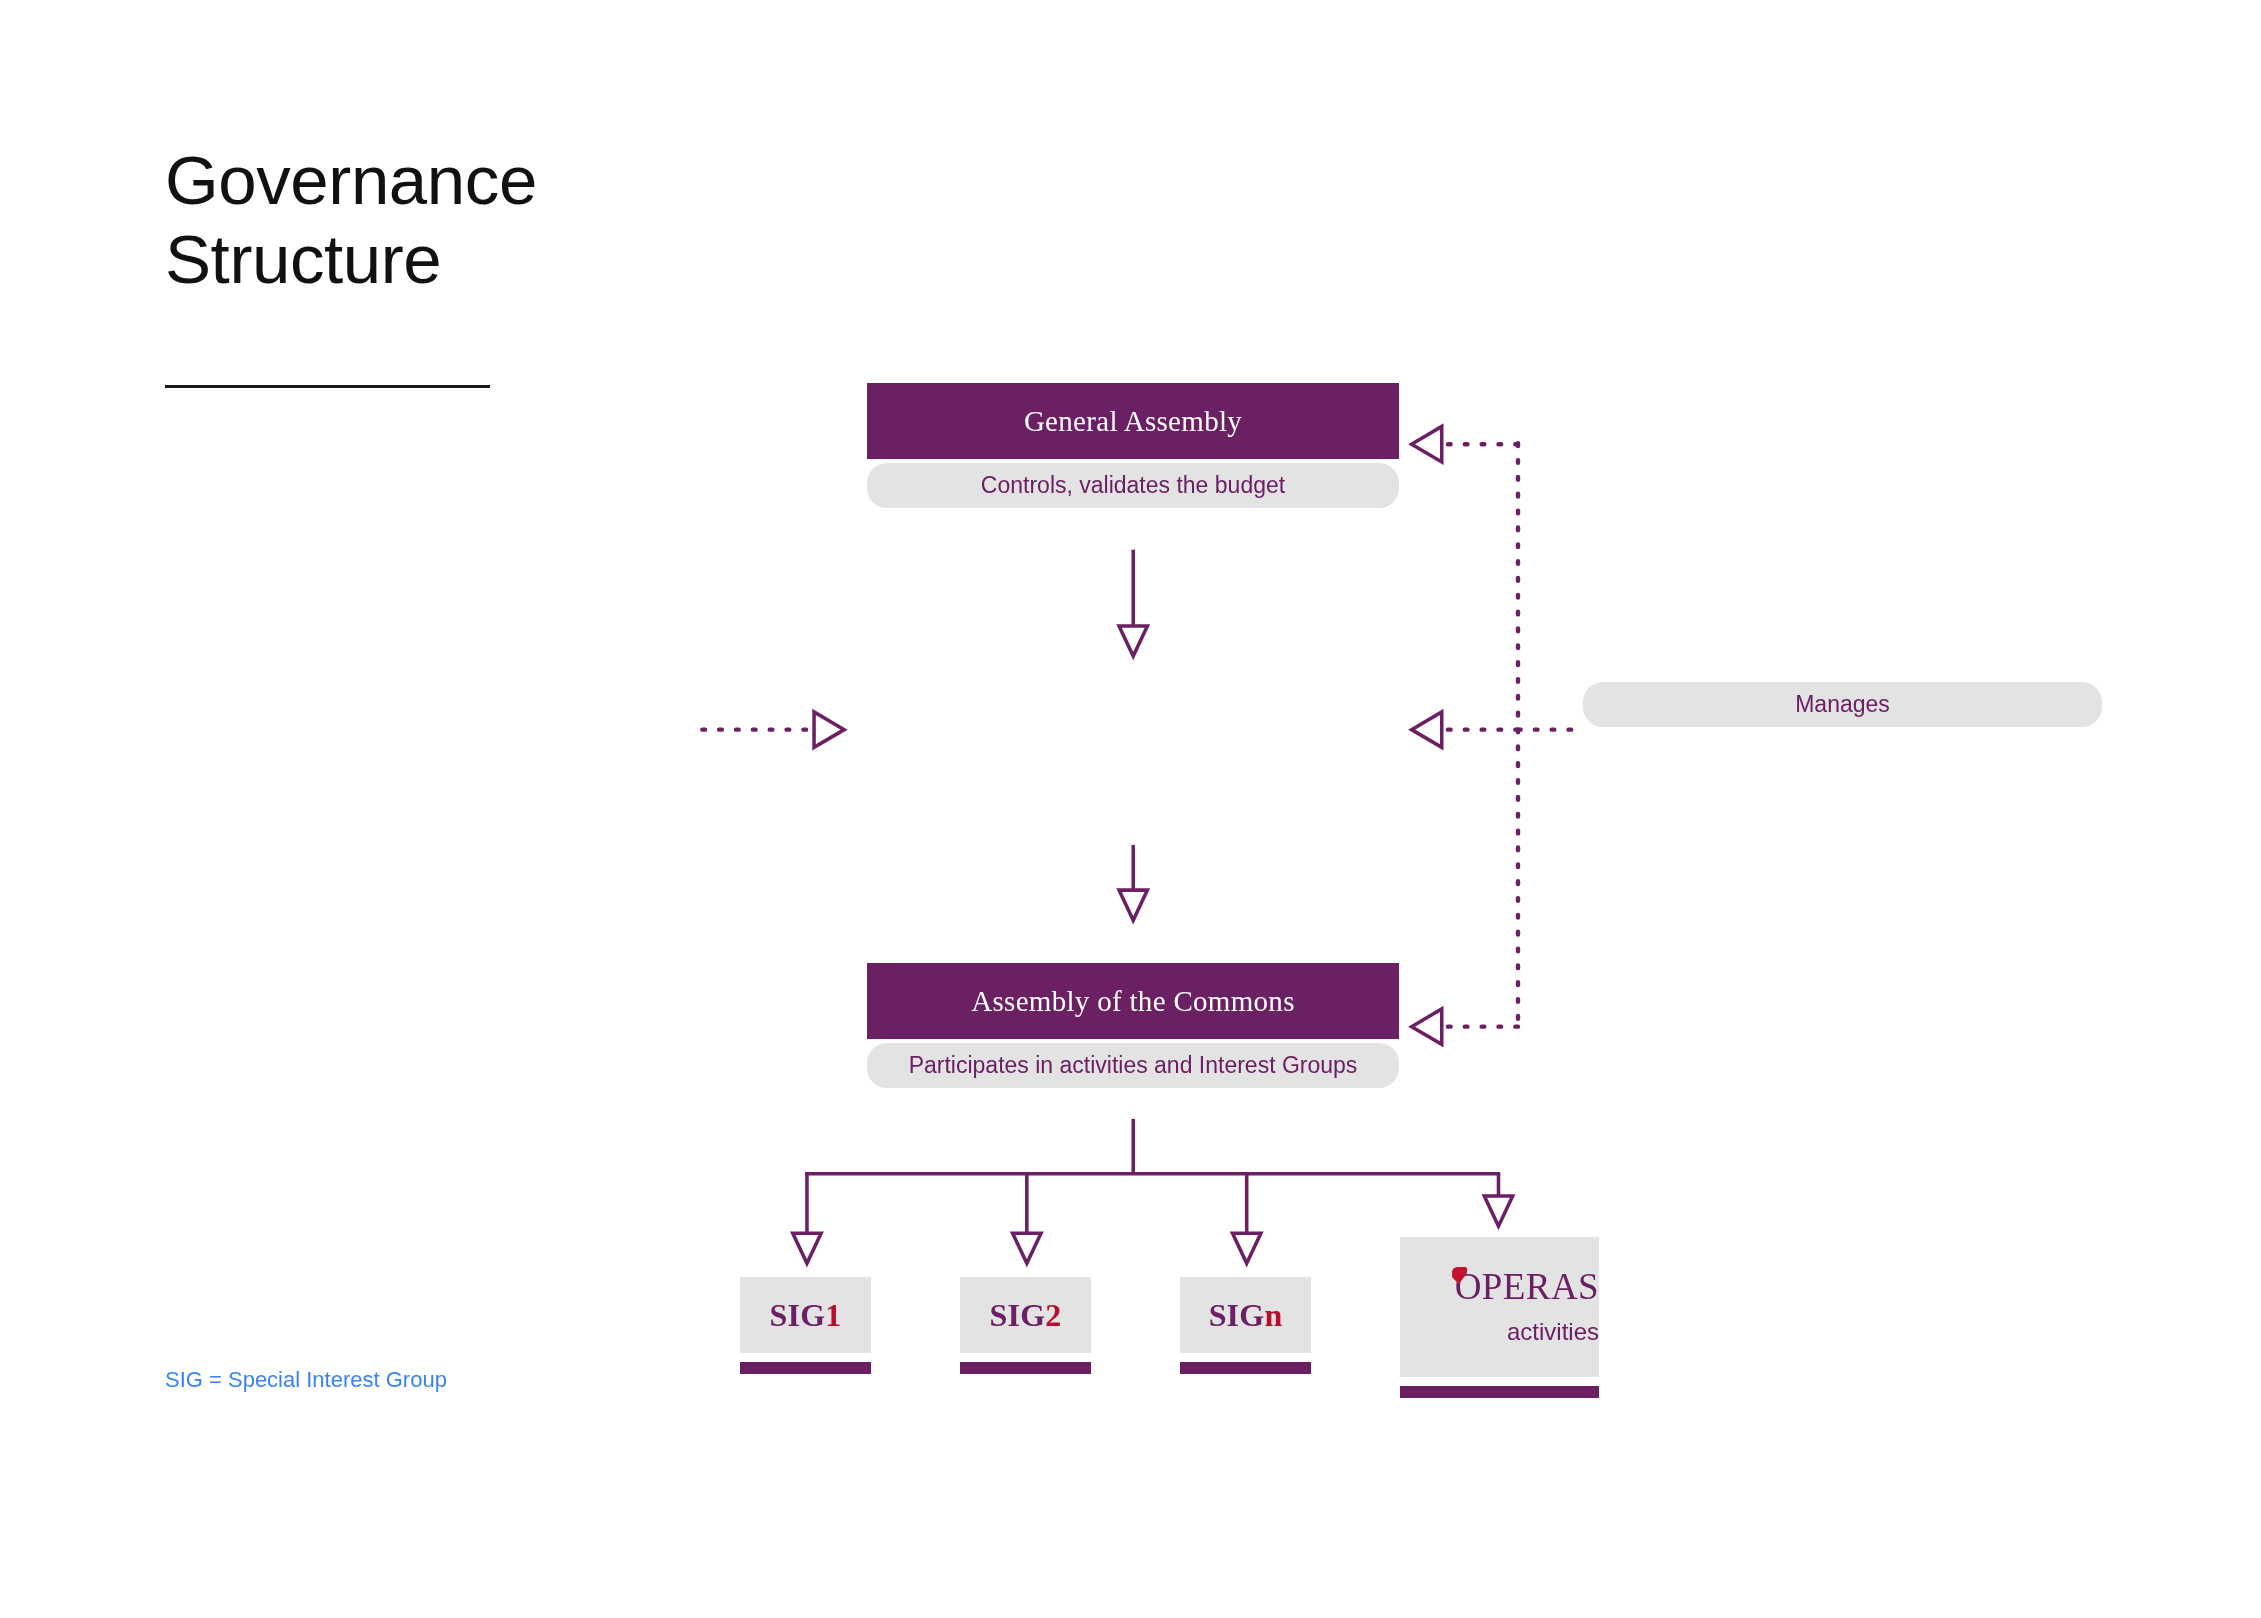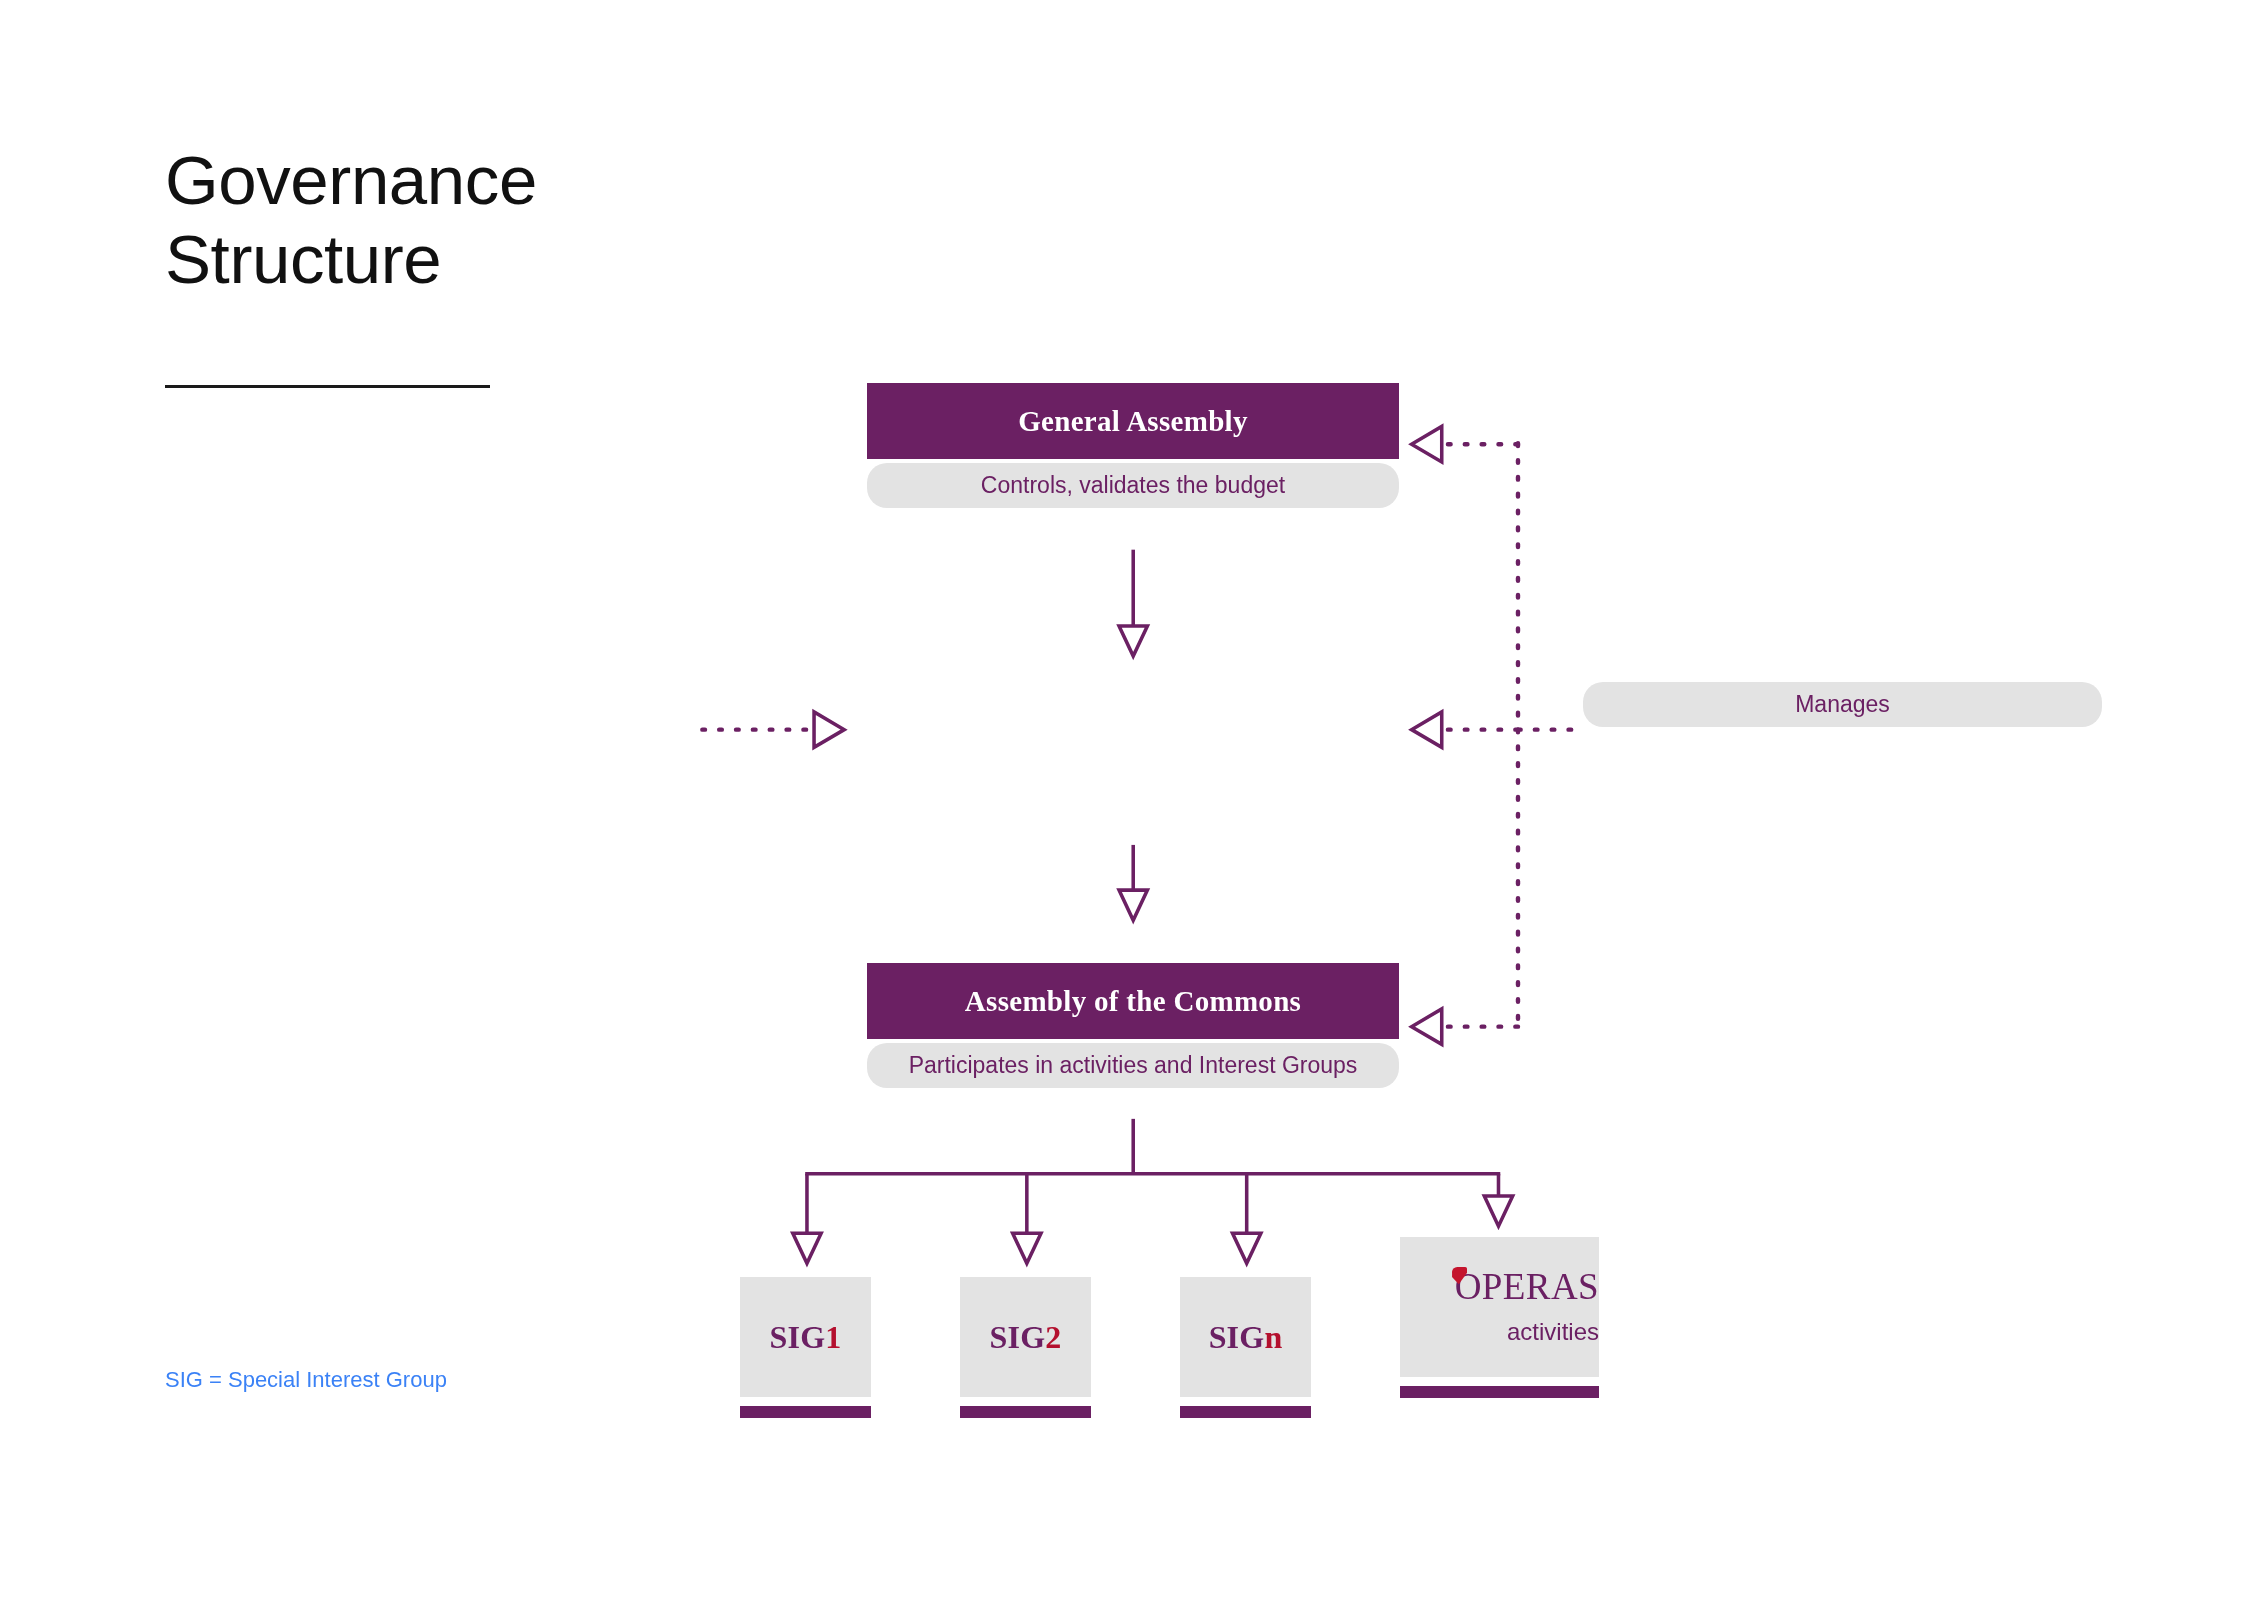--- a/index.html
+++ b/index.html
@@ -51,21 +51,21 @@
     position: absolute;
   }
   .node-header {
     box-sizing: border-box;
     width: 100%;
     height: 76px;
     display: flex;
     align-items: center;
     justify-content: center;
     font-family: "Liberation Serif", serif;
-    font-weight: bold;
+    font-weight: normal;
     font-size: 29px;
     color: #ffffff;
     letter-spacing: 0.3px;
     text-align: center;
   }
   .node-sub {
     box-sizing: border-box;
     width: 100%;
     height: 45px;
     margin-top: 4.4px;
@@ -116,21 +116,21 @@
   .sig-bar {
     width: 100%;
     height: 12.4px;
     margin-top: 8.9px;
     background: #6b2063;
   }
 
   #sig-1 { left: 740px;  top: 1277px; width: 131px; }
   #sig-2 { left: 960px; top: 1277px; width: 131px; }
   #sig-n { left: 1180px; top: 1277px; width: 131px; }
-  #sig-1 .sig-body, #sig-2 .sig-body, #sig-n .sig-body { height: 120px; }
+  #sig-1 .sig-body, #sig-2 .sig-body, #sig-n .sig-body { height: 76px; }
 
   #sig-operas { left: 1400px; top: 1237px; width: 199px; }
   #sig-operas .sig-body { height: 140px; align-items: flex-end; }
 
   .operas-wordmark {
     position: relative;
     font-family: "Liberation Serif", serif;
     font-size: 37px;
     color: #6b2063;
     letter-spacing: 0.4px;

